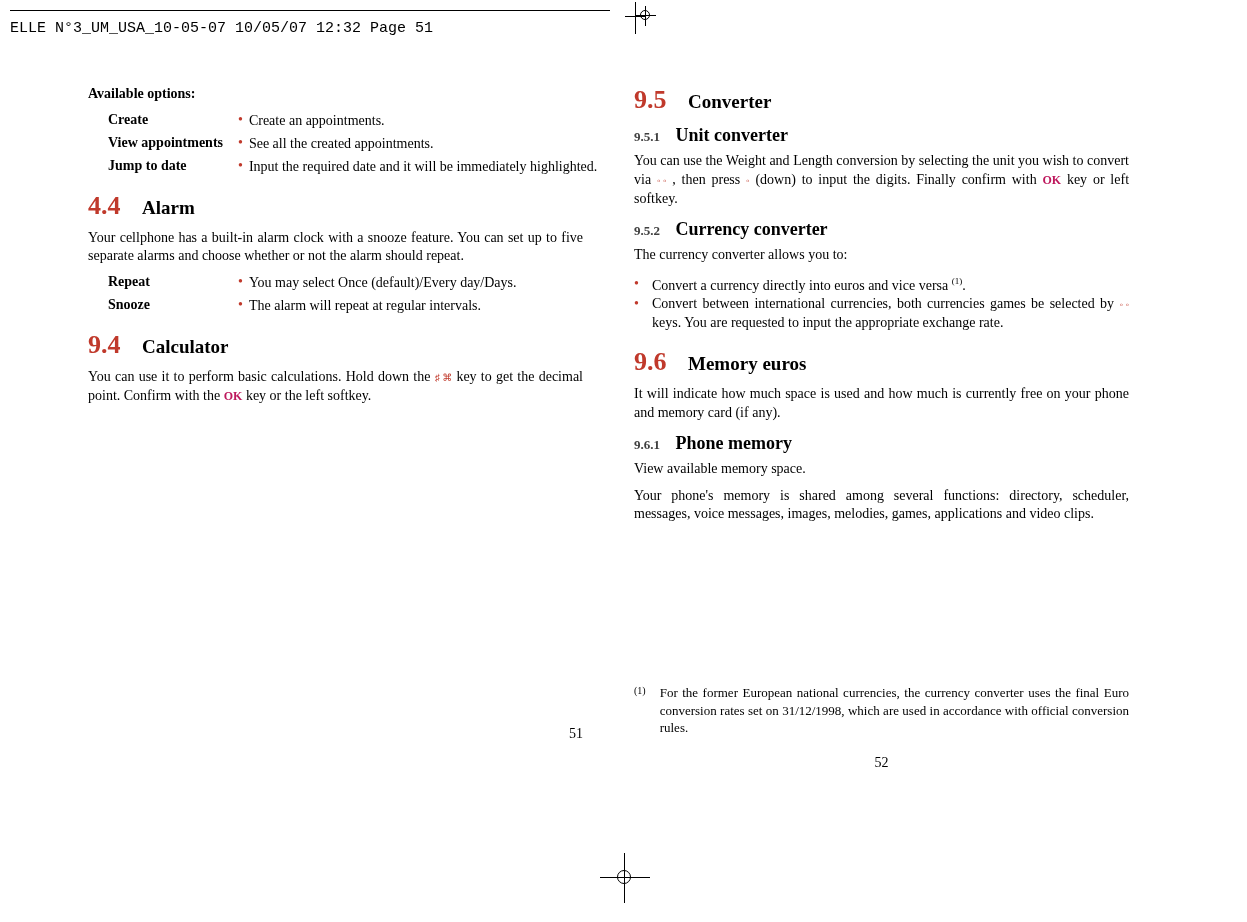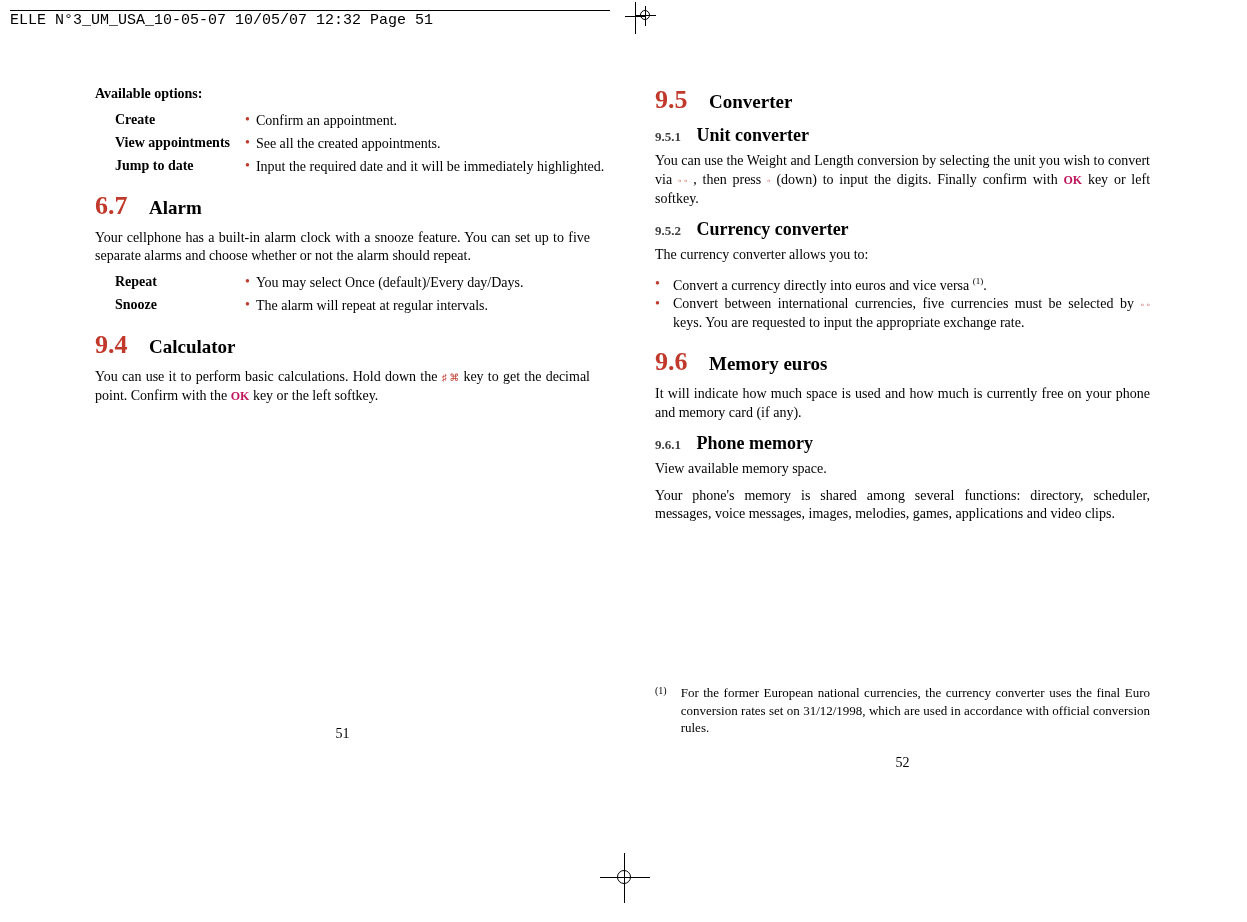--- a/index.html
+++ b/index.html
@@ -12,21 +12,21 @@
     height: 922px;
     position: relative;
   }
   .header-line {
     font-family: 'Courier New', monospace;
     font-size: 15px;
     position: absolute;
     top: 10px;
     left: 10px;
     border-top: 1.5px solid #000;
-    padding-top: 1px;
+    padding-top: 9px;
     width: 600px;
   }
   .header-marks {
     position: absolute;
     top: 2px;
     left: 615px;
     height: 32px;
     width: 50px;
   }
   .header-marks::before {
@@ -65,24 +65,24 @@
   .reg-dot::after {
     content: '';
     position: absolute;
     top: 4px; left: -5px;
     height: 1px; width: 20px;
     background: #000;
   }
   .spread {
     position: absolute;
     top: 85px;
-    left: 95px;
+    left: 88px;
     width: 1055px;
     display: flex;
-    gap: 65px;
+    gap: 51px;
   }
   .page {
     width: 495px;
   }
   .sec-head { margin-top: 14px; margin-bottom: 8px; }
   .sec-num { color: #c0392b; font-weight: bold; font-size: 26px; margin-right: 18px; }
   .sec-title { font-weight: bold; font-size: 19px; }
   .sub-head { margin-top: 10px; margin-bottom: 6px; }
   .sub-num { color: #404040; font-weight: bold; font-size: 13px; margin-right: 12px; }
   .sub-title { font-weight: bold; font-size: 18px; }
@@ -123,36 +123,36 @@
 <div class="reg-dot"></div>
 
 <div class="spread">
 
   <div class="page">
     <div class="para bold">Available options:</div>
     <div class="opt-table">
       <div class="opt-row">
         <div class="opt-label">Create</div>
         <span class="opt-bullet">•</span>
-        <div class="opt-desc">Confirm an appointment.</div>
+        <div class="opt-desc">Create an appointments.</div>
       </div>
       <div class="opt-row">
         <div class="opt-label">View appointments</div>
         <span class="opt-bullet">•</span>
         <div class="opt-desc">See all the created appointments.</div>
       </div>
       <div class="opt-row">
         <div class="opt-label">Jump to date</div>
         <span class="opt-bullet">•</span>
         <div class="opt-desc">Input the required date and it will be immediately highlighted.</div>
       </div>
     </div>
 
     <div class="sec-head">
-      <span class="sec-num">6.7</span>
+      <span class="sec-num">4.4</span>
       <span class="sec-title">Alarm</span>
     </div>
     <div class="para">Your cellphone has a built-in alarm clock with a snooze feature. You can set up to five separate alarms and choose whether or not the alarm should repeat.</div>
     <div class="opt-table">
       <div class="opt-row">
         <div class="opt-label">Repeat</div>
         <span class="opt-bullet">•</span>
         <div class="opt-desc">You may select Once (default)/Every day/Days.</div>
       </div>
       <div class="opt-row">
@@ -167,21 +167,21 @@
       <span class="sec-title">Calculator</span>
     </div>
     <div class="para">
       <span>You can use it to perform basic calculations. Hold down the </span>
       <span class="key-icon">♯ ⌘</span>
       <span> key to get the decimal point. Confirm with the </span>
       <span class="ok">OK</span>
       <span> key or the left softkey.</span>
     </div>
 
-    <div class="pg-num" style="margin-top:320px;">51</div>
+    <div class="pg-num" style="margin-top:320px;text-align:right;">51</div>
   </div>
 
   <div class="page">
     <div class="sec-head" style="margin-top:0;">
       <span class="sec-num">9.5</span>
       <span class="sec-title">Converter</span>
     </div>
     <div class="sub-head">
       <span class="sub-num">9.5.1</span>
       <span class="sub-title">Unit converter</span>
@@ -204,21 +204,21 @@
     <div class="bullet-list">
       <div class="bullet-row">
         <span class="bullet-dot">•</span>
         <div class="bullet-txt">
           <span>Convert a currency directly into euros and vice versa </span><sup>(1)</sup><span>.</span>
         </div>
       </div>
       <div class="bullet-row">
         <span class="bullet-dot">•</span>
         <div class="bullet-txt">
-          <span>Convert between international currencies, five currencies must be selected by </span>
+          <span>Convert between international currencies, both currencies games be selected by </span>
           <span class="key-icon">◦ ◦</span>
           <span> keys. You are requested to input the appropriate exchange rate.</span>
         </div>
       </div>
     </div>
 
     <div class="sec-head">
       <span class="sec-num">9.6</span>
       <span class="sec-title">Memory euros</span>
     </div>

